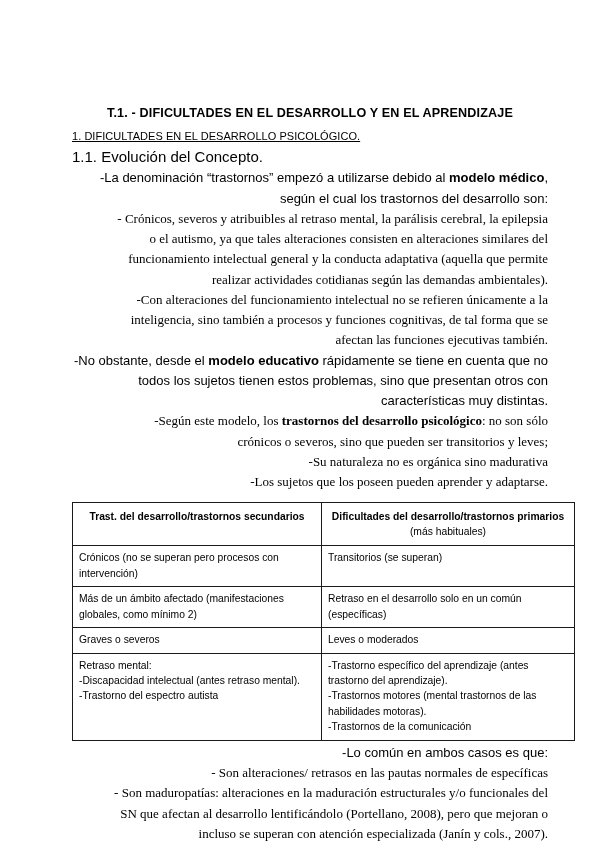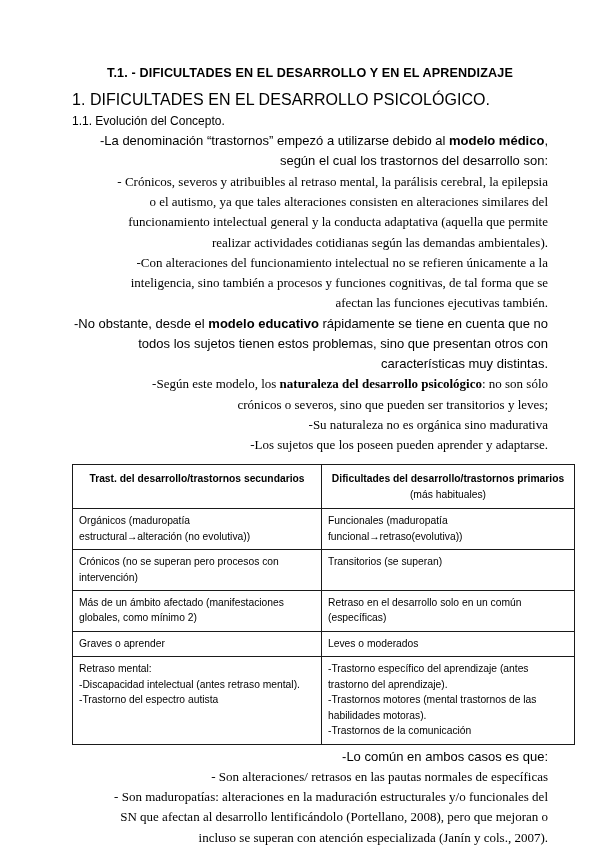--- a/index.html
+++ b/index.html
@@ -16,43 +16,44 @@
     color: #000000;
     -webkit-font-smoothing: antialiased;
   }
 
   .page {
     position: absolute;
     top: 0;
     left: 0;
     width: 600px;
     height: 844px;
-    padding: 64px 52px 0 72px;
+    padding: 104px 52px 0 72px;
     box-sizing: border-box;
   }
 
   
   .doc-title {
     font-size: 12.6px;
     font-weight: bold;
     text-align: center;
     line-height: 1.52;
     letter-spacing: 0.15px;
     margin: 0 0 5px 0;
     padding: 0 4px;
   }
   .section-heading {
-    font-size: 16px;
+    font-size: 11px;
     font-weight: normal;
     margin: 0;
     line-height: 1.52;
     letter-spacing: 0.05px;
+    text-decoration: underline;
   }
   .sub-heading {
-    font-size: 12px;
+    font-size: 15px;
     font-weight: normal;
     margin: 0;
     line-height: 1.56;
   }
 
   
   .para {
     font-size: 13px;
     line-height: 1.56;
     margin: 0;
@@ -112,64 +113,54 @@
   <p class="sub-heading">1.1. Evolución del Concepto.</p>
 
   <p class="para"><span>-La denominación “trastornos” empezó a utilizarse debido al </span><b>modelo médico</b><span>, según el cual los trastornos del desarrollo son:</span></p>
 
   <p class="para indent">- Crónicos, severos y atribuibles al retraso mental, la parálisis cerebral, la epilepsia o el autismo, ya que tales alteraciones consisten en alteraciones similares del funcionamiento intelectual general y la conducta adaptativa (aquella que permite realizar actividades cotidianas según las demandas ambientales).</p>
 
   <p class="para indent">-Con alteraciones del funcionamiento intelectual no se refieren únicamente a la inteligencia, sino también a procesos y funciones cognitivas, de tal forma que se afectan las funciones ejecutivas también.</p>
 
   <p class="para"><span>-No obstante, desde el </span><b>modelo educativo</b><span> rápidamente se tiene en cuenta que no todos los sujetos tienen estos problemas, sino que presentan otros con características muy distintas.</span></p>
 
-  <p class="para indent"><span>-Según este modelo, los </span><b>naturaleza del desarrollo psicológico</b><span>: no son sólo crónicos o severos, sino que pueden ser transitorios y leves;</span></p>
+  <p class="para indent"><span>-Según este modelo, los </span><b>trastornos del desarrollo psicológico</b><span>: no son sólo crónicos o severos, sino que pueden ser transitorios y leves;</span></p>
 
   <p class="para indent">-Su naturaleza no es orgánica sino madurativa</p>
 
   <p class="para indent">-Los sujetos que los poseen pueden aprender y adaptarse.</p>
 
 
   <table class="cmp-table">
     <thead>
       <tr>
         <th class="col-a">Trast. del desarrollo/trastornos secundarios</th>
         <th class="col-b"><b>Dificultades del desarrollo/trastornos primarios</b><span class="normal"> (más habituales)</span></th>
       </tr>
     </thead>
     <tbody>
-      <tr>
-        <td class="col-a">
-          <span class="cell-line">Orgánicos (maduropatía</span>
-          <span class="cell-line">estructural→alteración (no evolutiva))</span>
-        </td>
-        <td class="col-b">
-          <span class="cell-line">Funcionales (maduropatía</span>
-          <span class="cell-line">funcional→retraso(evolutiva))</span>
-        </td>
-      </tr>
       <tr>
         <td class="col-a">
           <span class="cell-line">Crónicos (no se superan pero procesos con intervención)</span>
         </td>
         <td class="col-b">
           <span class="cell-line">Transitorios (se superan)</span>
         </td>
       </tr>
       <tr>
         <td class="col-a">
           <span class="cell-line">Más de un ámbito afectado (manifestaciones globales, como mínimo 2)</span>
         </td>
         <td class="col-b">
           <span class="cell-line">Retraso en el desarrollo solo en un común (específicas)</span>
         </td>
       </tr>
       <tr>
         <td class="col-a">
-          <span class="cell-line">Graves o aprender</span>
+          <span class="cell-line">Graves o severos</span>
         </td>
         <td class="col-b">
           <span class="cell-line">Leves o moderados</span>
         </td>
       </tr>
       <tr>
         <td class="col-a">
           <span class="cell-line">Retraso mental:</span>
           <span class="cell-line">-Discapacidad intelectual (antes retraso mental).</span>
           <span class="cell-line">-Trastorno del espectro autista</span>

